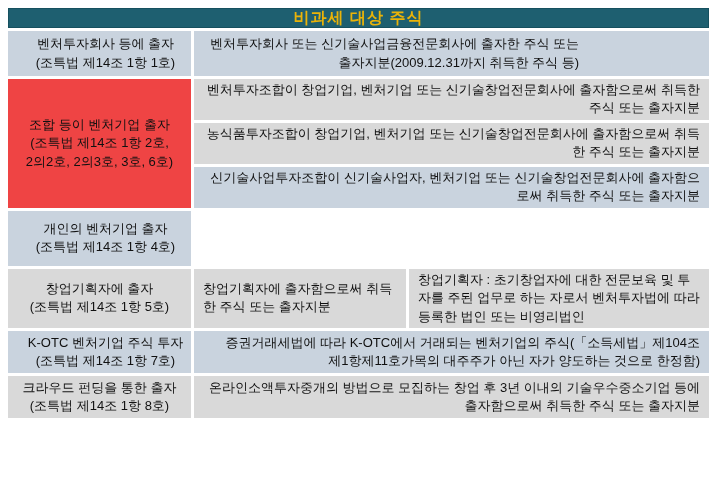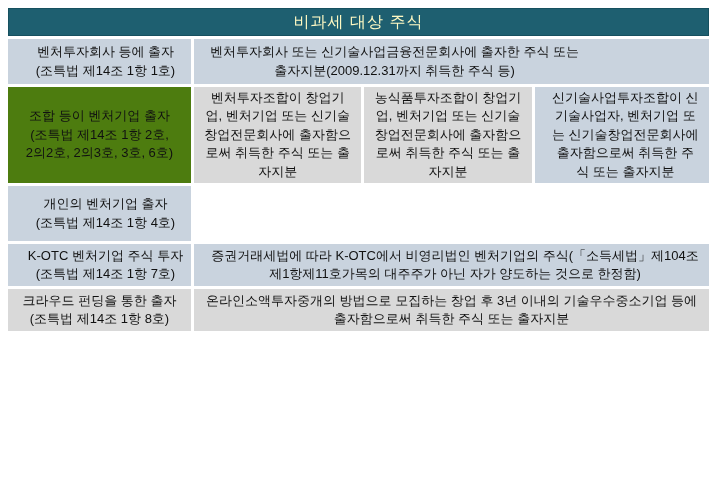--- a/index.html
+++ b/index.html
@@ -19,26 +19,26 @@
     width: 701px;
     margin: 8px;
     display: flex;
     flex-direction: column;
     gap: 3px;
     color: #111111;
     font-size: 13px;
     line-height: 1.42;
   }
   .t-header {
-    height: 28px;
+    height: 20px;
     background: #1E5F70;
     border: 1px solid #16505F;
     box-sizing: border-box;
-    color: #fef9c3;
-    font-weight: normal;
+    color: #eab308;
+    font-weight: bold;
     font-size: 16px;
     display: flex;
     align-items: center;
     justify-content: center;
     letter-spacing: 1px;
   }
   .t-row { display: flex; gap: 3px; }
   .cell {
     box-sizing: border-box;
     display: flex;
@@ -47,34 +47,34 @@
   .cell-left {
     width: 183px;
     flex: 0 0 183px;
     justify-content: center;
     text-align: center;
     white-space: pre-line;
     padding: 2px 4px;
   }
   .cell-content {
     flex: 1;
-    text-align: center;
+    text-align: right;
     padding: 2px 9px;
     white-space: pre-line;
   }
   .group-col {
     flex: 1;
     display: flex;
-    flex-direction: row;
+    flex-direction: column;
     gap: 3px;
   }
   .group-col .cell-content { flex: 1; }
   .bg-blue { background: #C9D3DE; padding-left: 16px; }
   .bg-gray { background: #D9D9D9; }
-  .bg-blue-light { background: #4d7c0f; }
+  .bg-blue-light { background: #ef4444; }
   .h-r1 { min-height: 45px; }
   .h-sub { min-height: 38px; }
   .h-r3 { min-height: 55px; }
   .h-r4 { min-height: 54px; }
   .h-r5 { min-height: 42px; }
   .h-r6 { min-height: 42px; }
   .cell-split-a {
     flex: 0 0 212px;
     text-align: left;
     padding: 2px 9px;
@@ -109,25 +109,31 @@
         <div class="cell cell-content bg-gray h-sub">농식품투자조합이 창업기업, 벤처기업 또는 신기술창업전문회사에 출자함으로써 취득한 주식 또는 출자지분</div>
         <div class="cell cell-content bg-blue h-sub">신기술사업투자조합이 신기술사업자, 벤처기업 또는 신기술창업전문회사에 출자함으로써 취득한 주식 또는 출자지분</div>
       </div>
     </div>
 
     <div class="t-row">
       <div class="cell cell-left bg-blue h-r3">개인의 벤처기업 출자
 (조특법 제14조 1항 4호)</div>
     </div>
 
+    <div class="t-row">
+      <div class="cell cell-left bg-gray h-r4">창업기획자에 출자
+(조특법 제14조 1항 5호)</div>
+      <div class="cell cell-split-a bg-gray h-r4">창업기획자에 출자함으로써 취득한 주식 또는 출자지분</div>
+      <div class="cell cell-split-b bg-gray h-r4">창업기획자 : 초기창업자에 대한 전문보육 및 투자를 주된 업무로 하는 자로서 벤처투자법에 따라 등록한 법인 또는 비영리법인</div>
+    </div>
 
     <div class="t-row">
       <div class="cell cell-left bg-blue h-r5">K-OTC 벤처기업 주식 투자
 (조특법 제14조 1항 7호)</div>
-      <div class="cell cell-content bg-blue h-r5">증권거래세법에 따라 K-OTC에서 비영리법인 벤처기업의 주식(「소득세법」제104조 제1항제11호가목의 대주주가 아닌 자가 양도하는 것으로 한정함)</div>
+      <div class="cell cell-content bg-blue h-r5">증권거래세법에 따라 K-OTC에서 거래되는 벤처기업의 주식(「소득세법」제104조 제1항제11호가목의 대주주가 아닌 자가 양도하는 것으로 한정함)</div>
     </div>
 
     <div class="t-row">
       <div class="cell cell-left bg-gray h-r6">크라우드 펀딩을 통한 출자
 (조특법 제14조 1항 8호)</div>
       <div class="cell cell-content bg-gray h-r6">온라인소액투자중개의 방법으로 모집하는 창업 후 3년 이내의 기술우수중소기업 등에 출자함으로써 취득한 주식 또는 출자지분</div>
     </div>
 
   </div>
 </div>

